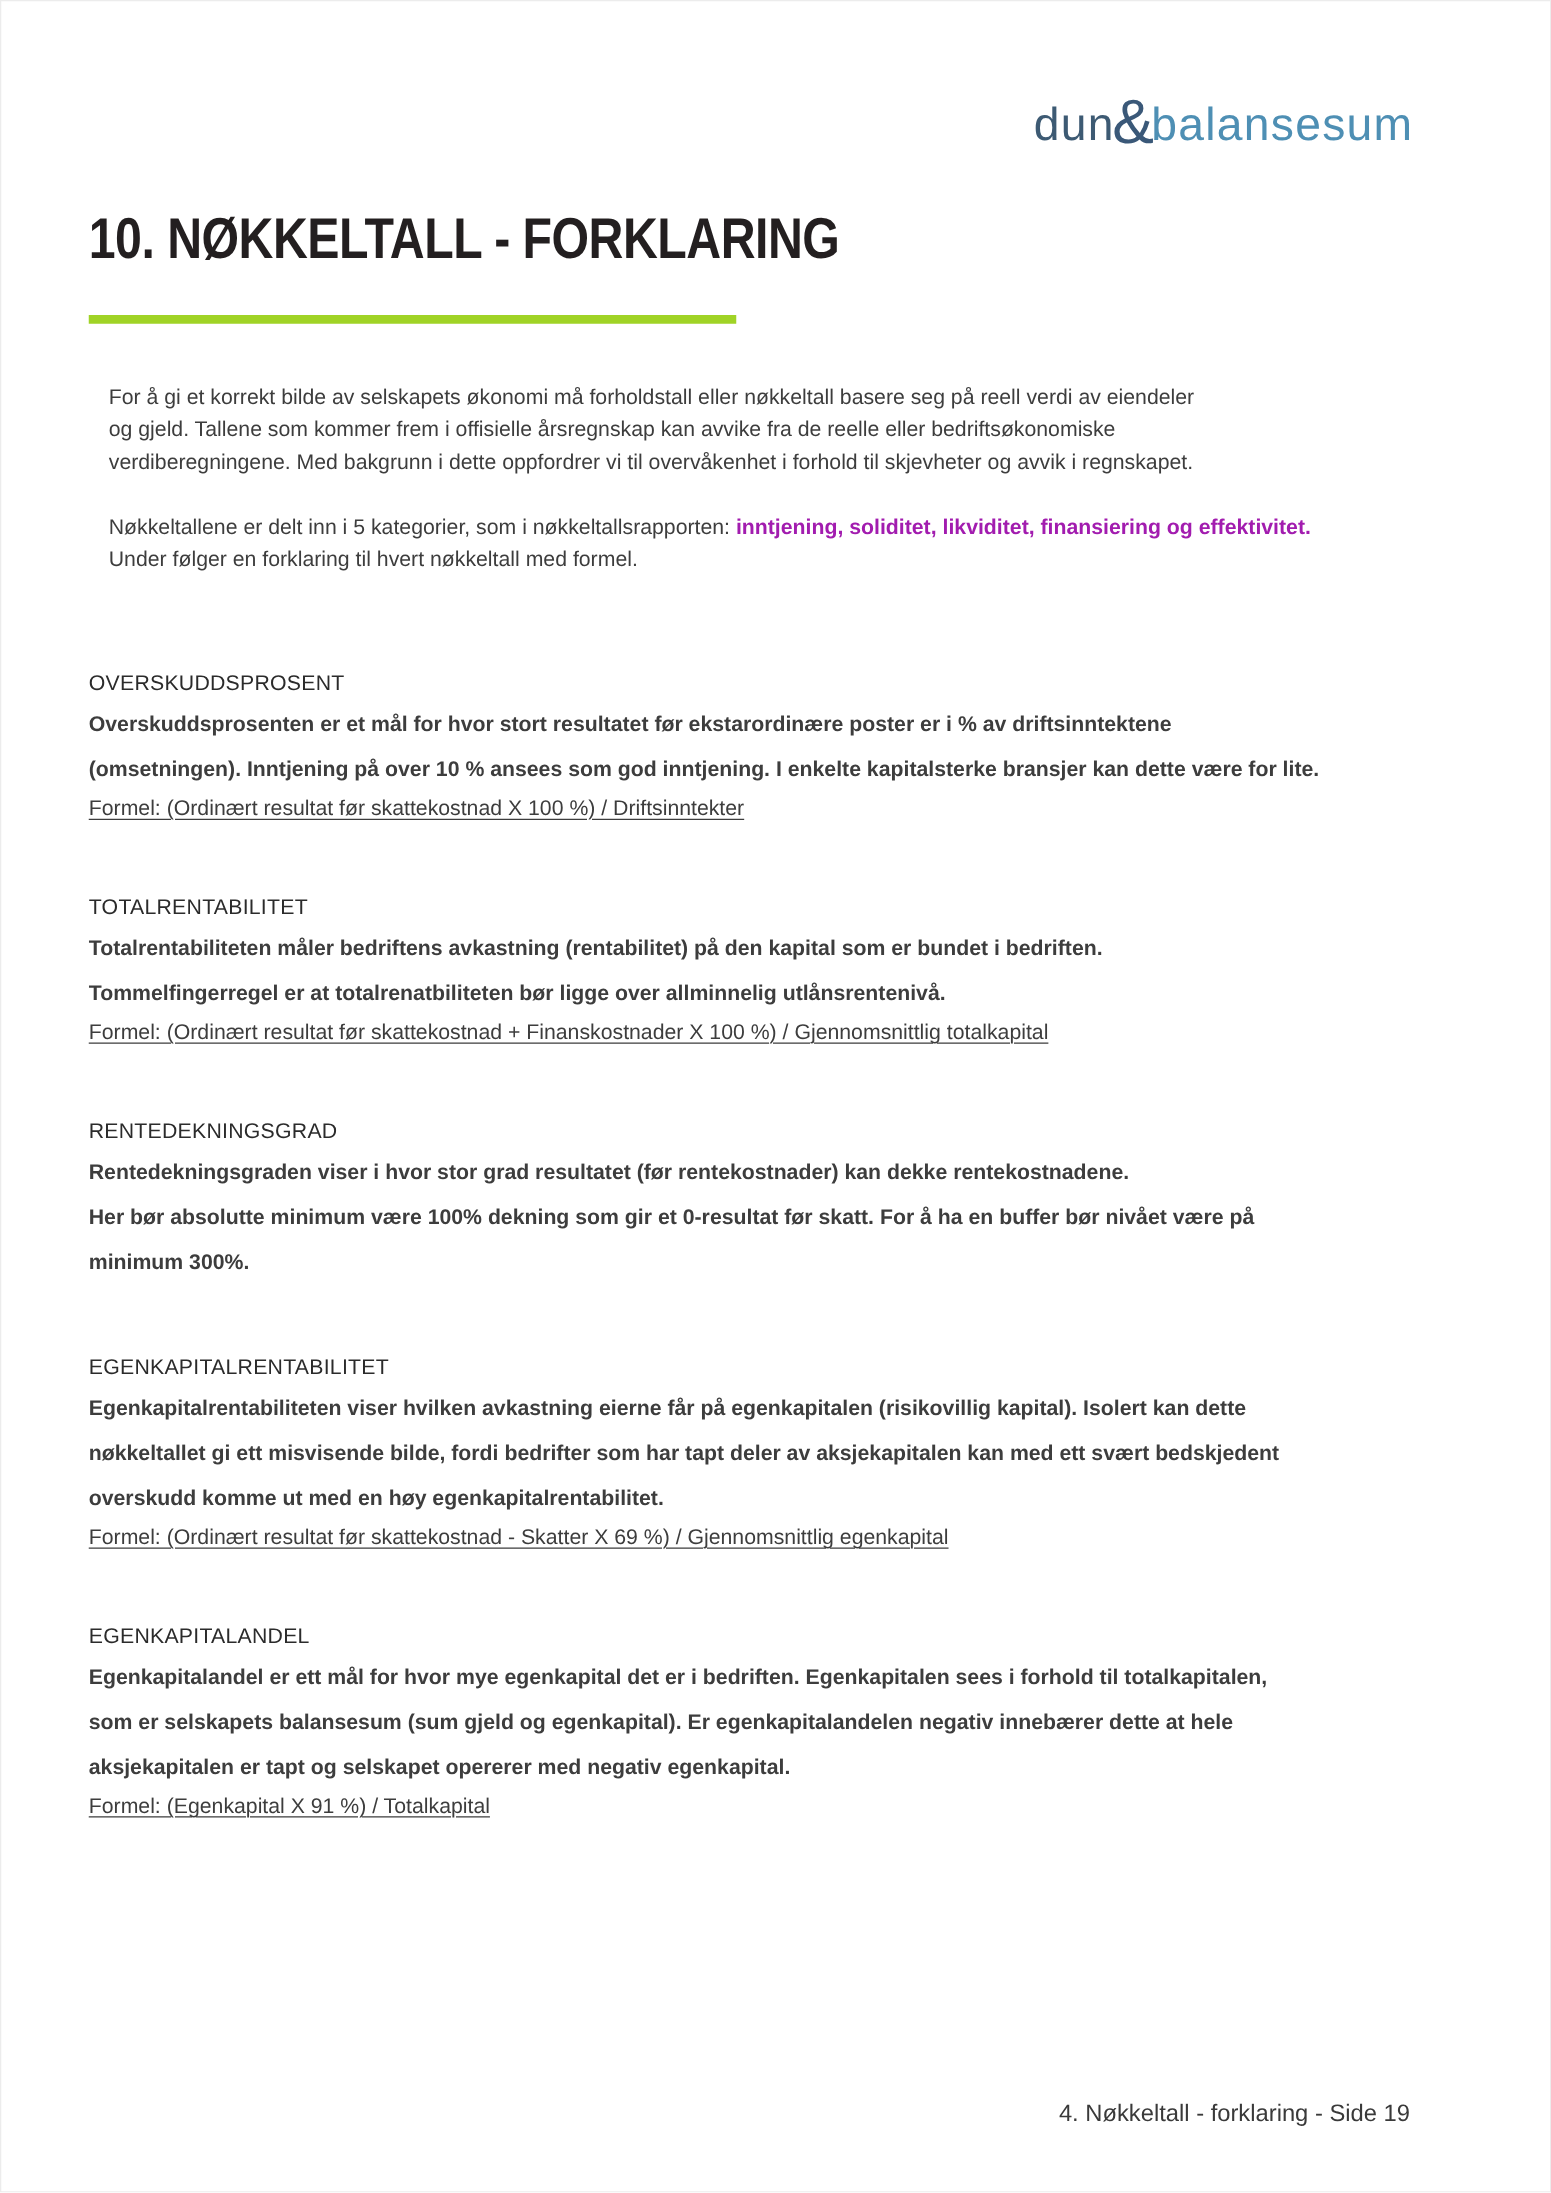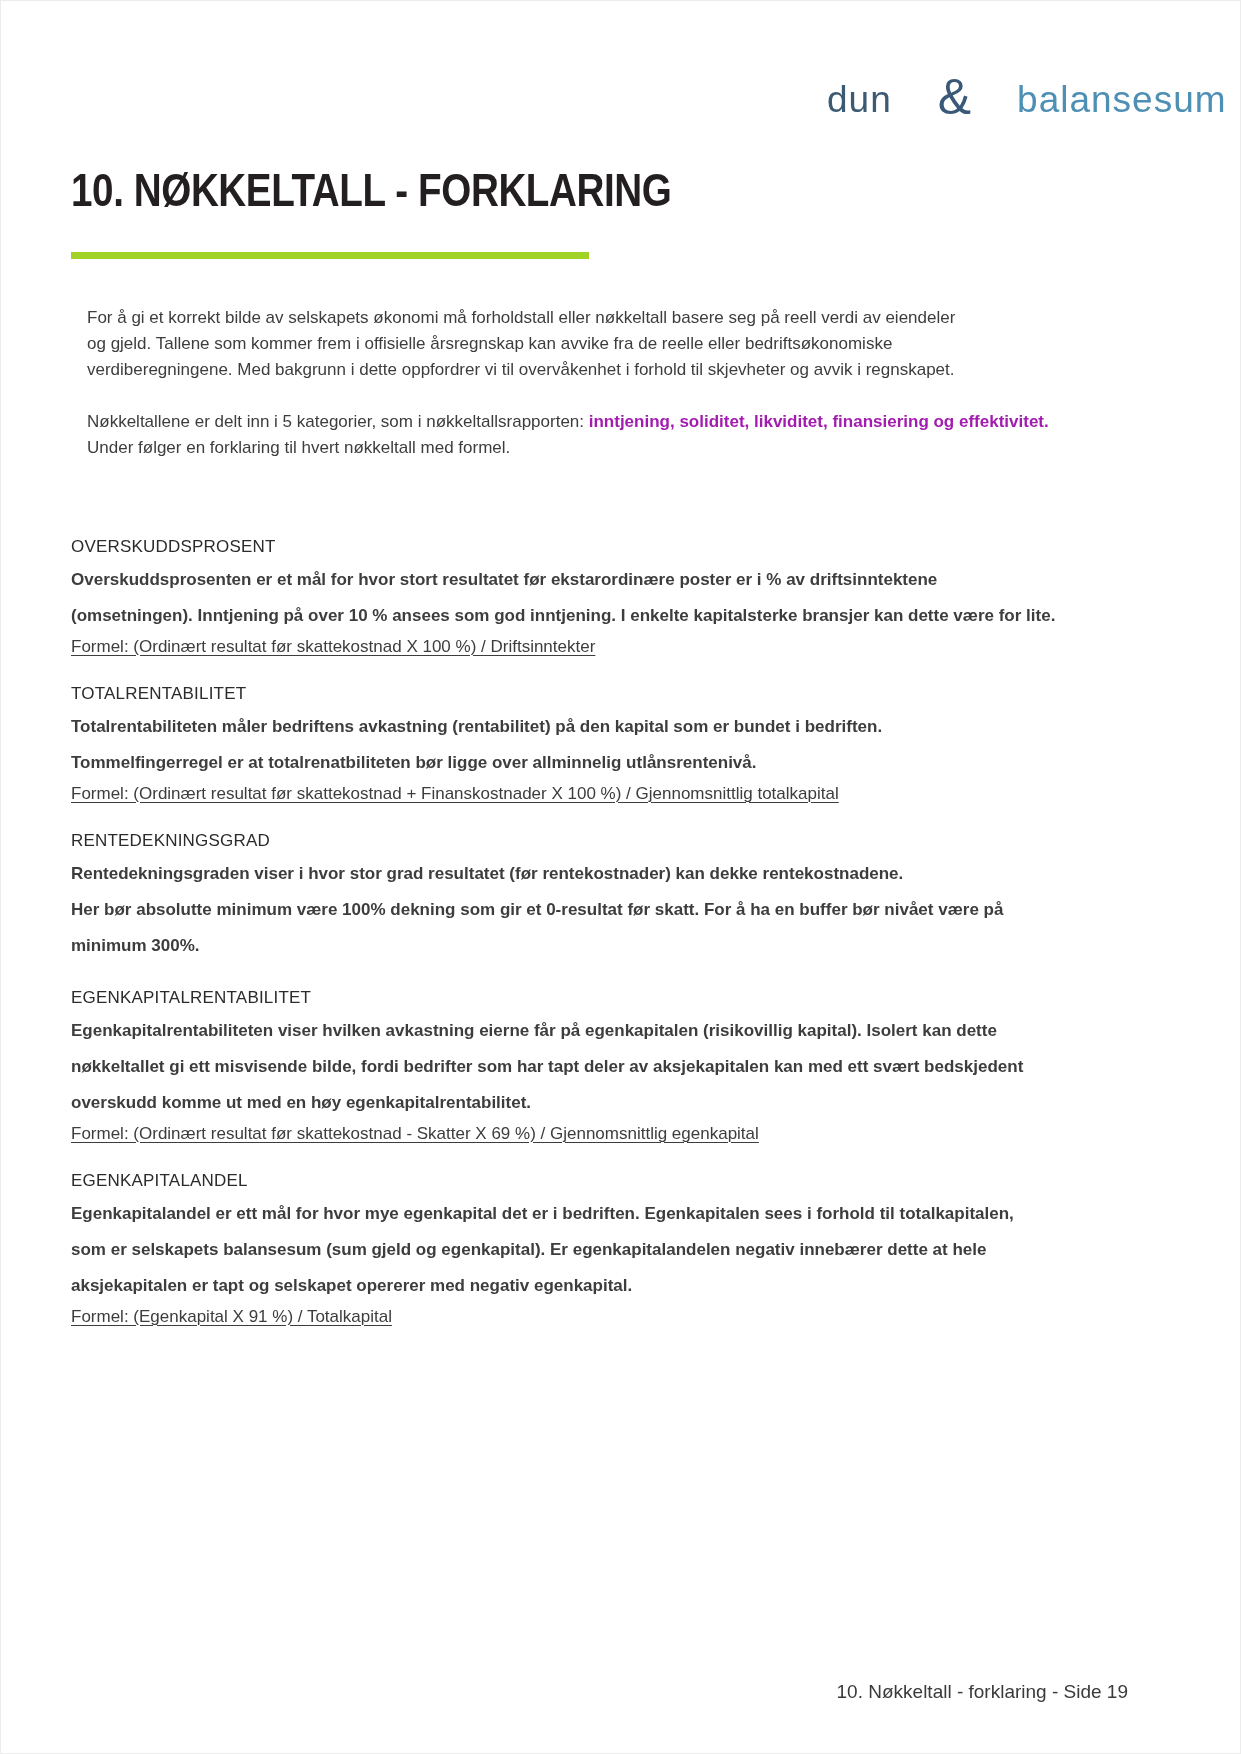--- a/index.html
+++ b/index.html
@@ -16,21 +16,20 @@
   }
 
   
   .logo {
     position: absolute;
     top: 68px;
     left: 826px;
     display: flex;
     align-items: center;
     white-space: nowrap;
-    gap: 48px;
   }
   .logo .logo-part1 {
     font-size: 37px;
     font-weight: 400;
     letter-spacing: 1px;
     color: #3d5a73;
   }
   .logo .logo-amp {
     font-size: 50px;
     font-weight: 400;
@@ -76,21 +75,21 @@
   .paragraph {
     margin: 16px;
     font-size: 17px;
     line-height: 26px;
     white-space: pre-line;
   }
   .para-1 { margin-top: 46px; }
   .para-2 { margin-top: 26px; white-space: normal; }
   .para-2 .bold { font-weight: 700; color: #a21caf; }
 
-  .section { margin-top: 24px; }
+  .section { margin-top: 56px; }
   .section:first-of-type { margin-top: 76px; }
   .section-heading {
     margin: 0 0 5px 0;
     font-size: 17px;
     font-weight: 400;
     letter-spacing: 0.2px;
     color: #2b2b2b;
   }
   .section-body {
     margin: 0;
@@ -171,15 +170,15 @@
     <section class="section">
       <h2 class="section-heading">EGENKAPITALANDEL</h2>
       <p class="section-body">Egenkapitalandel er ett mål for hvor mye egenkapital det er i bedriften. Egenkapitalen sees i forhold til totalkapitalen,
 som er selskapets balansesum (sum gjeld og egenkapital). Er egenkapitalandelen negativ innebærer dette at hele
 aksjekapitalen er tapt og selskapet opererer med negativ egenkapital.</p>
       <p class="section-formula">Formel: (Egenkapital X 91 %) / Totalkapital</p>
     </section>
 
   </div>
 
-  <div class="footer">10. Nøkkeltall - forklaring - Side 19</div>
+  <div class="footer">4. Nøkkeltall - forklaring - Side 19</div>
 
 </div>
 
 </body></html>

